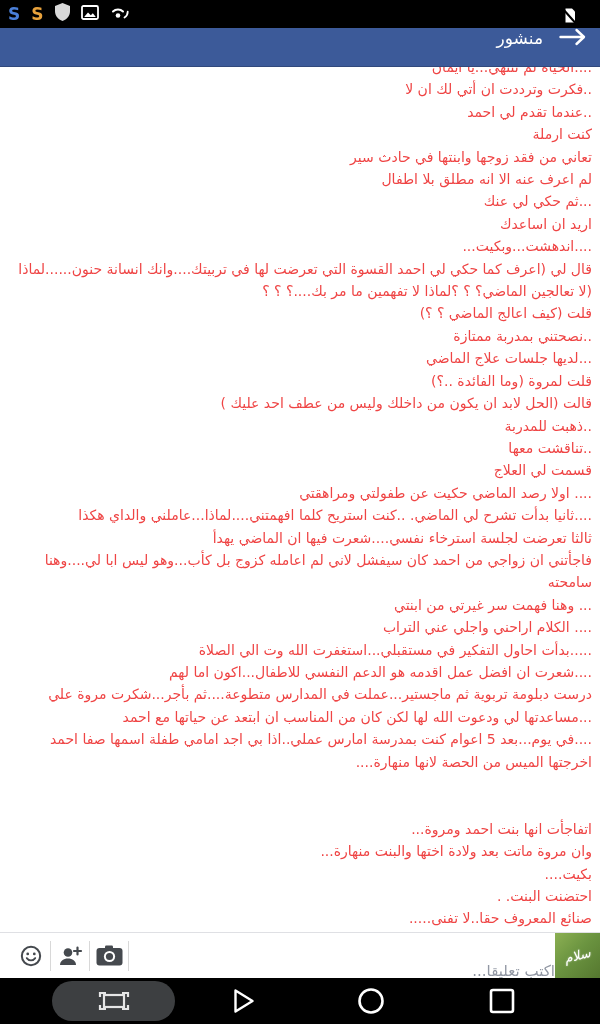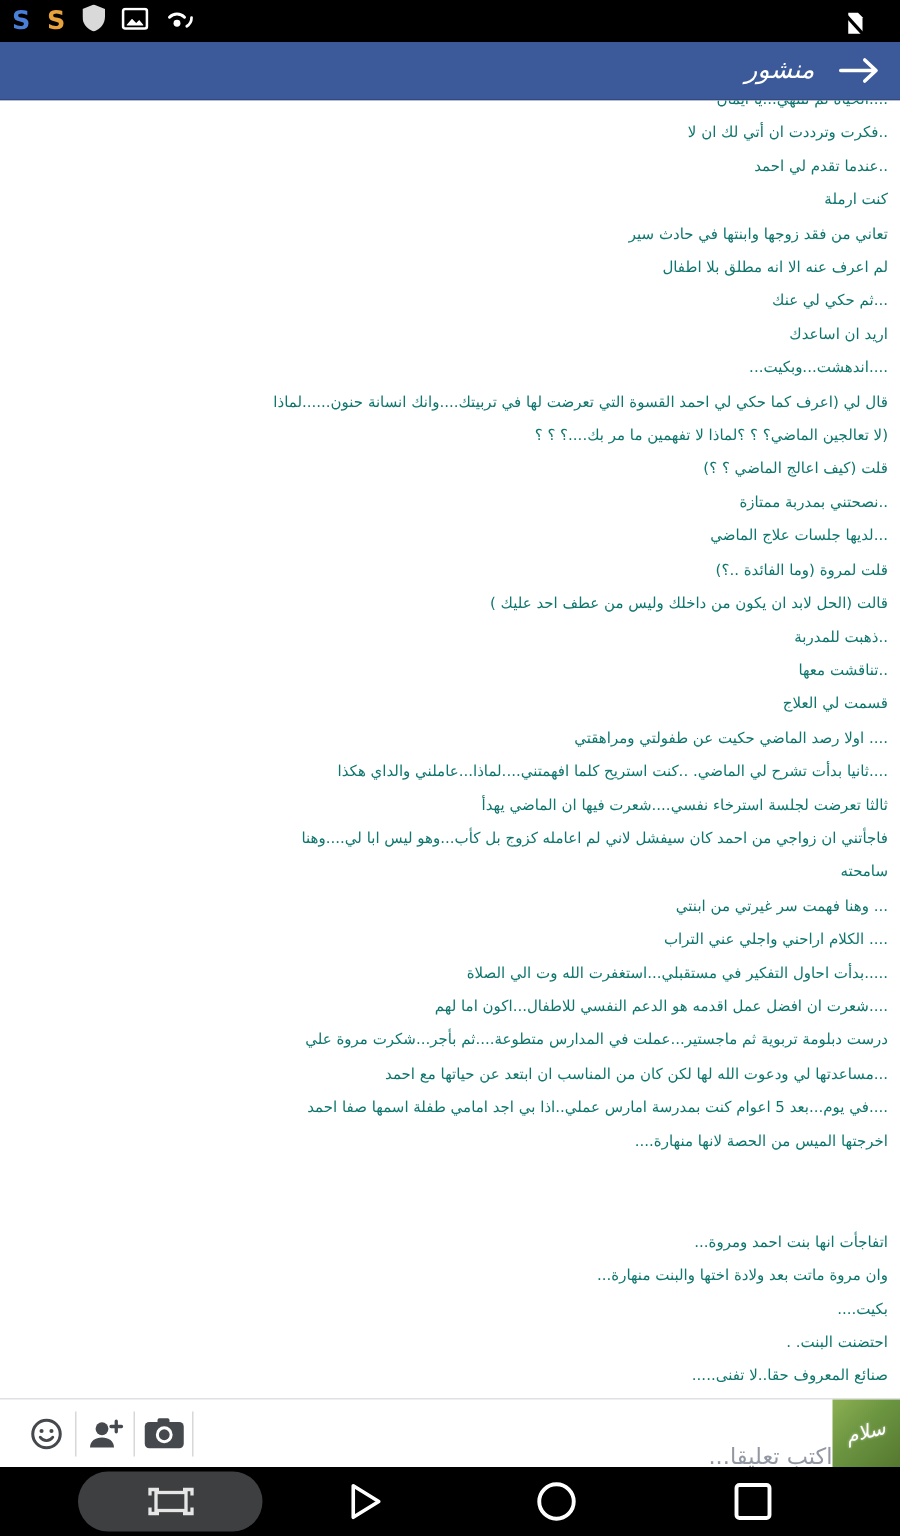--- a/index.html
+++ b/index.html
@@ -21,36 +21,36 @@
   .s-blue { color:#4a7fd8; }
   .s-orange { color:#e8a23c; }
   .sb-time { color:#fff; font-size:14px; direction:rtl; margin-left:2px; }
   .battery { position:relative; width:10px; height:15px; background:#fff; border-radius:1px; margin-top:2px; }
   .battery::before { content:""; position:absolute; top:-2px; left:2.5px; width:5px; height:2px; background:#fff; }
 
   
   .app-header {
     position:absolute; top:28px; left:0; right:0; height:39px;
     background:#3c5a99; border-bottom:1px solid #31497c;
-    display:flex; flex-direction:row-reverse; align-items:center;
-    padding:0 14px; gap:16px;font-style:italic;
+    display:flex; flex-direction:row-reverse; 
+    padding:0 14px; gap:16px;
   }
   .app-header .title { color:#fff; font-size:17px; direction:rtl; }
 
   
   .content {
     position:absolute; top:67px; left:0; right:0; height:865px;
     background:#fff; overflow:hidden;
   }
   .post-text {
     margin-top:-11px;
     direction:rtl; text-align:right; unicode-bidi:plaintext;
     white-space:pre; overflow:hidden;
     padding:0 8px 0 4px;
-    font-size:10px; line-height:22.4px; color:#0f766e;
+    font-size:14px; line-height:22.4px; color:#ef4444;
   }
 
   
   .comment-bar {
     position:absolute; top:932px; left:0; right:0; height:46px;
     background:#fff; border-top:1px solid #dfe0e4;
     display:flex; align-items:center;
   }
   .cb-icons { display:flex; align-items:center; height:100%; padding-left:12px; }
   .cb-btn { display:flex; align-items:center; justify-content:center; width:38px; height:100%; cursor:pointer; }

